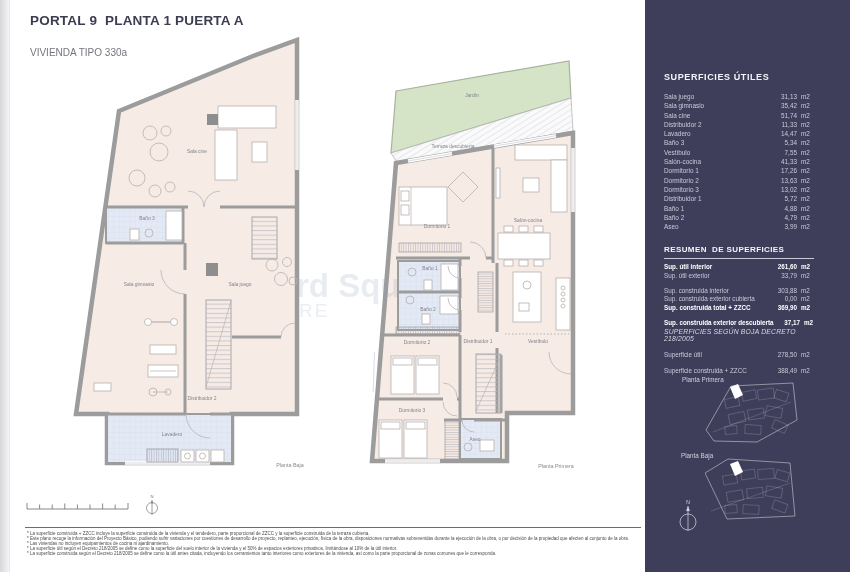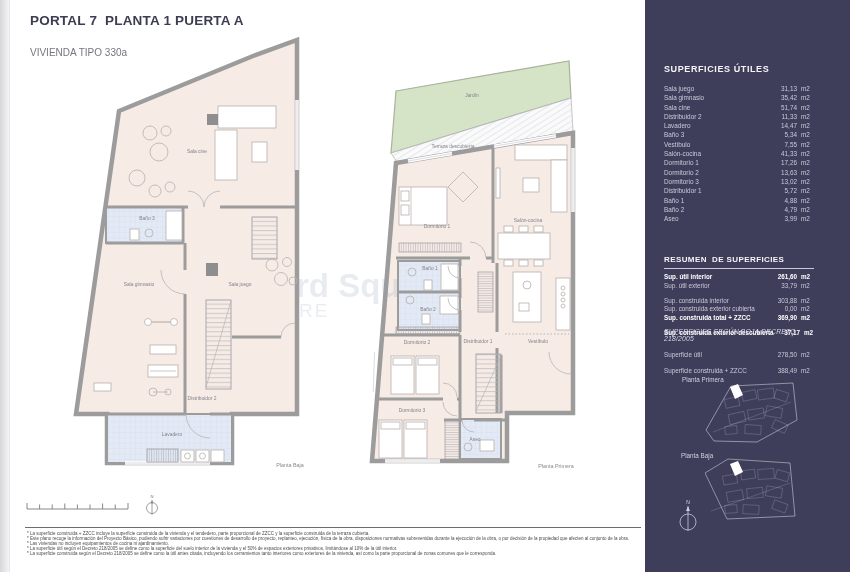--- a/index.html
+++ b/index.html
@@ -55,21 +55,21 @@
   .cmark{stroke:rgba(222,222,235,.85);fill:none;stroke-width:.8;}
   .ctext{font-size:5px;fill:#d7d7e4;text-anchor:middle;}
 </style>
 </head>
 <body>
 
 <div class="page">
   <div class="edge"></div>
 
   <div class="header">
-    <div class="title">PORTAL 7  PLANTA 1 PUERTA A</div>
+    <div class="title">PORTAL 9  PLANTA 1 PUERTA A</div>
     <div class="subtitle">VIVIENDA TIPO 330a</div>
   </div>
 
   <svg class="plans-svg" viewBox="0 0 850 572">
     <defs>
       <pattern id="tile" width="5.4" height="5.4" patternUnits="userSpaceOnUse">
         <rect width="5.4" height="5.4" fill="#e3eaf5"></rect>
         <path d="M5.4 0H0V5.4" fill="none" stroke="#ccd7ea" stroke-width=".45"></path>
       </pattern>
       <pattern id="terr" width="5" height="5" patternUnits="userSpaceOnUse" patternTransform="rotate(58)">
@@ -343,21 +343,21 @@
       <div class="fn">* La superficie construida + ZZCC incluye la superficie construida de la vivienda y el tendedero, parte proporcional de ZZCC y la superficie construida de la terraza cubierta.</div>
       <div class="fn">* Este plano recoge la información del Proyecto Básico, pudiendo sufrir variaciones por cuestiones de desarrollo de proyecto, replanteo, ejecución, física de la obra, disposiciones normativas sobrevenidas durante la ejecución de la obra, o por decisión de la propiedad que afecten al conjunto de la obra.</div>
       <div class="fn">* Las viviendas no incluyen equipamientos de cocina ni ajardinamiento.</div>
       <div class="fn">* La superficie útil según el Decreto 218/2005 se define como la superficie del suelo interior de la vivienda y el 50% de espacios exteriores privativos, limitándose al 10% de la útil interior.</div>
       <div class="fn">* La superficie construida según el Decreto 218/2005 se define como la útil antes citada, incluyendo los cerramientos tanto interiores como exteriores de la vivienda, así como la parte proporcional de zonas comunes que le corresponda.</div>
     </div>
   </div>
 
   <div class="sidebar">
 
-    <div class="sb-block" style="top:64px">
+    <div class="sb-block" style="top:72px">
       <div class="sb-title">SUPERFICIES ÚTILES</div>
       <div class="sb-list">
         <div class="sb-row">
             <span class="sb-label">Sala juego</span>
             <span class="sb-val">31,13</span>
             <span class="sb-unit">m2</span>
           </div>
         <div class="sb-row">
             <span class="sb-label">Sala gimnasio</span>
             <span class="sb-val">35,42</span>
@@ -424,21 +424,21 @@
             <span class="sb-unit">m2</span>
           </div>
         <div class="sb-row">
             <span class="sb-label">Aseo</span>
             <span class="sb-val">3,99</span>
             <span class="sb-unit">m2</span>
           </div>
       </div>
     </div>
 
-    <div class="sb-block" style="top:255px">
+    <div class="sb-block" style="top:245px">
       <div class="sb-title2">RESUMEN  DE SUPERFICIES</div>
       <div class="sb-rule"></div>
       <div class="sb-row2 b">
           <span class="sb-label">Sup. útil interior</span>
           <span class="sb-val">261,60</span>
           <span class="sb-unit">m2</span>
         </div>
       <div class="sb-row2">
           <span class="sb-label">Sup. útil exterior</span>
           <span class="sb-val">33,79</span>

